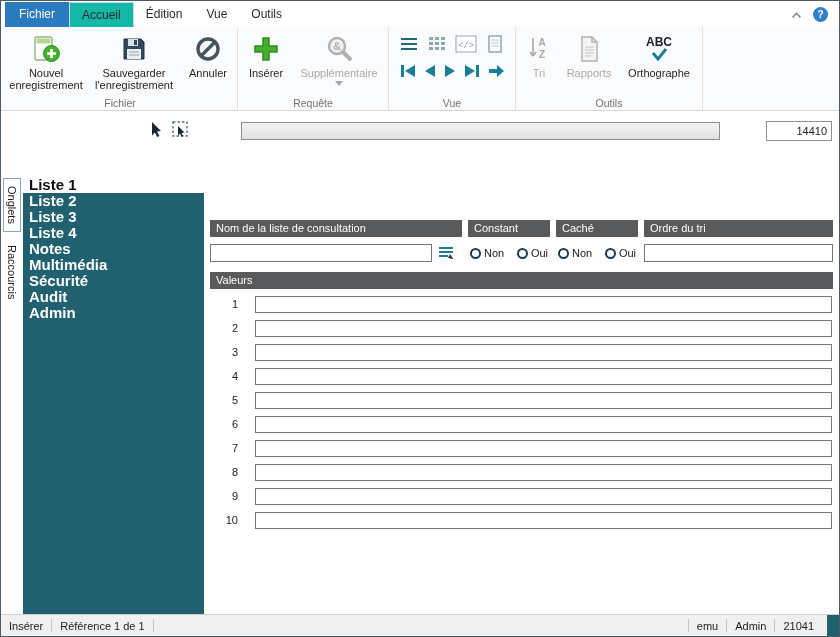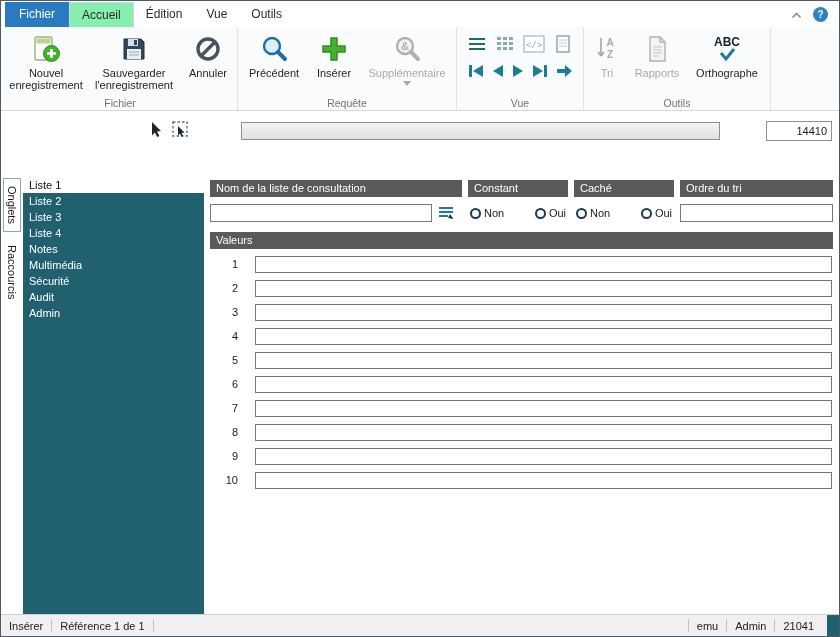--- a/index.html
+++ b/index.html
@@ -21,21 +21,21 @@
   .win-controls { margin-left:auto; display:flex; height:30px; }
   .wc { width:45px; height:30px; display:flex; align-items:center; justify-content:center;
     font-size:11px; color:#333; }
   .wc.max { font-size:13px; }
   .wc.close { font-size:12px; }
 
   
   .tabrow { height:26px; display:flex; align-items:flex-end; background:#fff; }
   .tab { padding:0 12px; height:25px; line-height:25px; color:#2b2b2b; font-size:12px; }
   .tab.file-tab { background:#2a7ac0; color:#fff; padding:0 14px; margin-left:4px; }
-  .tab.active { background:#86efac; border:1px solid #cdd9e4; border-bottom:none; }
+  .tab.active { background:#14b8a6; border:1px solid #cdd9e4; border-bottom:none; }
   .tabrow-right { margin-left:auto; display:flex; align-items:center; gap:11px; padding:0 11px 5px 0; }
   .help { width:15px; height:15px; border-radius:50%; background:#2f80c7; color:#fff;
     font-size:10px; font-weight:bold; display:flex; align-items:center; justify-content:center; }
 
   
   .ribbon { height:84px; background:#fafbfc; border-bottom:1px solid #d8d8d8;
     display:flex; padding-left:2px; }
   .rgroup { position:relative; border-right:1px solid #e2e2e2; padding:2px 2px 14px 2px;
     display:flex; align-items:flex-start; }
   .rgroup-label { position:absolute; bottom:1px; left:0; right:0; text-align:center;
@@ -63,30 +63,30 @@
     padding-right:4px; margin-left:4px; flex:0 0 auto; }
 
   
   .main { position:absolute; top:176px; bottom:22px; left:0; right:0; display:flex; background:#fff; }
   .tabstrip { width:22px; display:flex; flex-direction:column; align-items:center; }
   .vtab { writing-mode:vertical-rl; text-orientation:mixed; font-size:11px;
     color:#1a1a1a; padding:7px 2px; }
   .vtab.active { border:1px solid #8fa6ae; background:#fff; margin-top:1px; }
   .vtab.plain { margin-top:6px; }
   .sidebar { width:181px; background:#20606f; overflow:hidden; }
-  .sb-item { height:16px; line-height:16px; padding-left:6px; font-size:11px; color:#fff;
-    white-space:nowrap; }
+  .sb-item { height:16px; line-height:16px; padding-left:6px; font-size:15px; color:#fff;
+    white-space:nowrap;font-weight:bold; }
   .sb-item.selected { background:#fff; color:#101010; }
 
   .content { flex:1; padding:3px 6px 0 6px; background:#fff; }
   .fheaders, .finputs { display:flex; gap:6px; }
   .fheader { background:#595a5c; color:#fff; font-size:11px; height:17px;
-    line-height:17px; padding:0 6px; white-space:nowrap; overflow:hidden; }
+    line-height:17px; padding:0 6px; white-space:nowrap; overflow:hidden;margin-top:40px; }
   .name-w { width:252px; flex:0 0 auto; }
-  .opt-w { width:100px; flex:0 0 auto; }
+  .opt-w { width:82px; flex:0 0 auto; }
   .sort-w { flex:1; }
   .finputs { margin-top:4px; height:24px; align-items:center; }
   .tinput { height:18px; border:1px solid #767676; background:#fff; font-size:11px;
     padding:0 3px; font-family:"Liberation Sans", sans-serif; }
   .cell { display:flex; align-items:center; }
   .name-cell { gap:6px; }
   .name-input { width:222px; }
   .lookup { display:flex; align-items:center; }
   .radio-cell { justify-content:space-between; padding:0 2px; }
   .ropt { display:flex; align-items:center; gap:3px; font-size:11px; }
@@ -163,29 +163,20 @@
             <circle cx="14" cy="14" r="10" fill="none" stroke="#44535f" stroke-width="3.4"></circle>
             <line x1="7" y1="21" x2="21" y2="7" stroke="#44535f" stroke-width="3.4"></line>
           </svg>
         </span>
         <span>Annuler</span>
       </div>
       <div class="rgroup-label">Fichier</div>
     </div>
 
     <div class="rgroup">
-      <div class="rbtn w-prev">
-        <span class="ricon">
-          <svg width="30" height="30" viewBox="0 0 30 30">
-            <circle cx="13" cy="12" r="8" fill="#ddeffa" stroke="#1e6fa8" stroke-width="2.4"></circle>
-            <line x1="19" y1="18" x2="26" y2="25" stroke="#1e6fa8" stroke-width="4" stroke-linecap="round"></line>
-          </svg>
-        </span>
-        <span>Précédent</span>
-      </div>
       <div class="rbtn w-ins">
         <span class="ricon">
           <svg width="28" height="28" viewBox="0 0 28 28">
             <path d="M11 3h6v8h8v6h-8v8h-6v-8H3v-6h8z" fill="#46b02e" stroke="#2e8f1d" stroke-width="1.5"></path>
           </svg>
         </span>
         <span>Insérer</span>
       </div>
       <div class="rbtn w-supp disabled">
         <span class="ricon">

